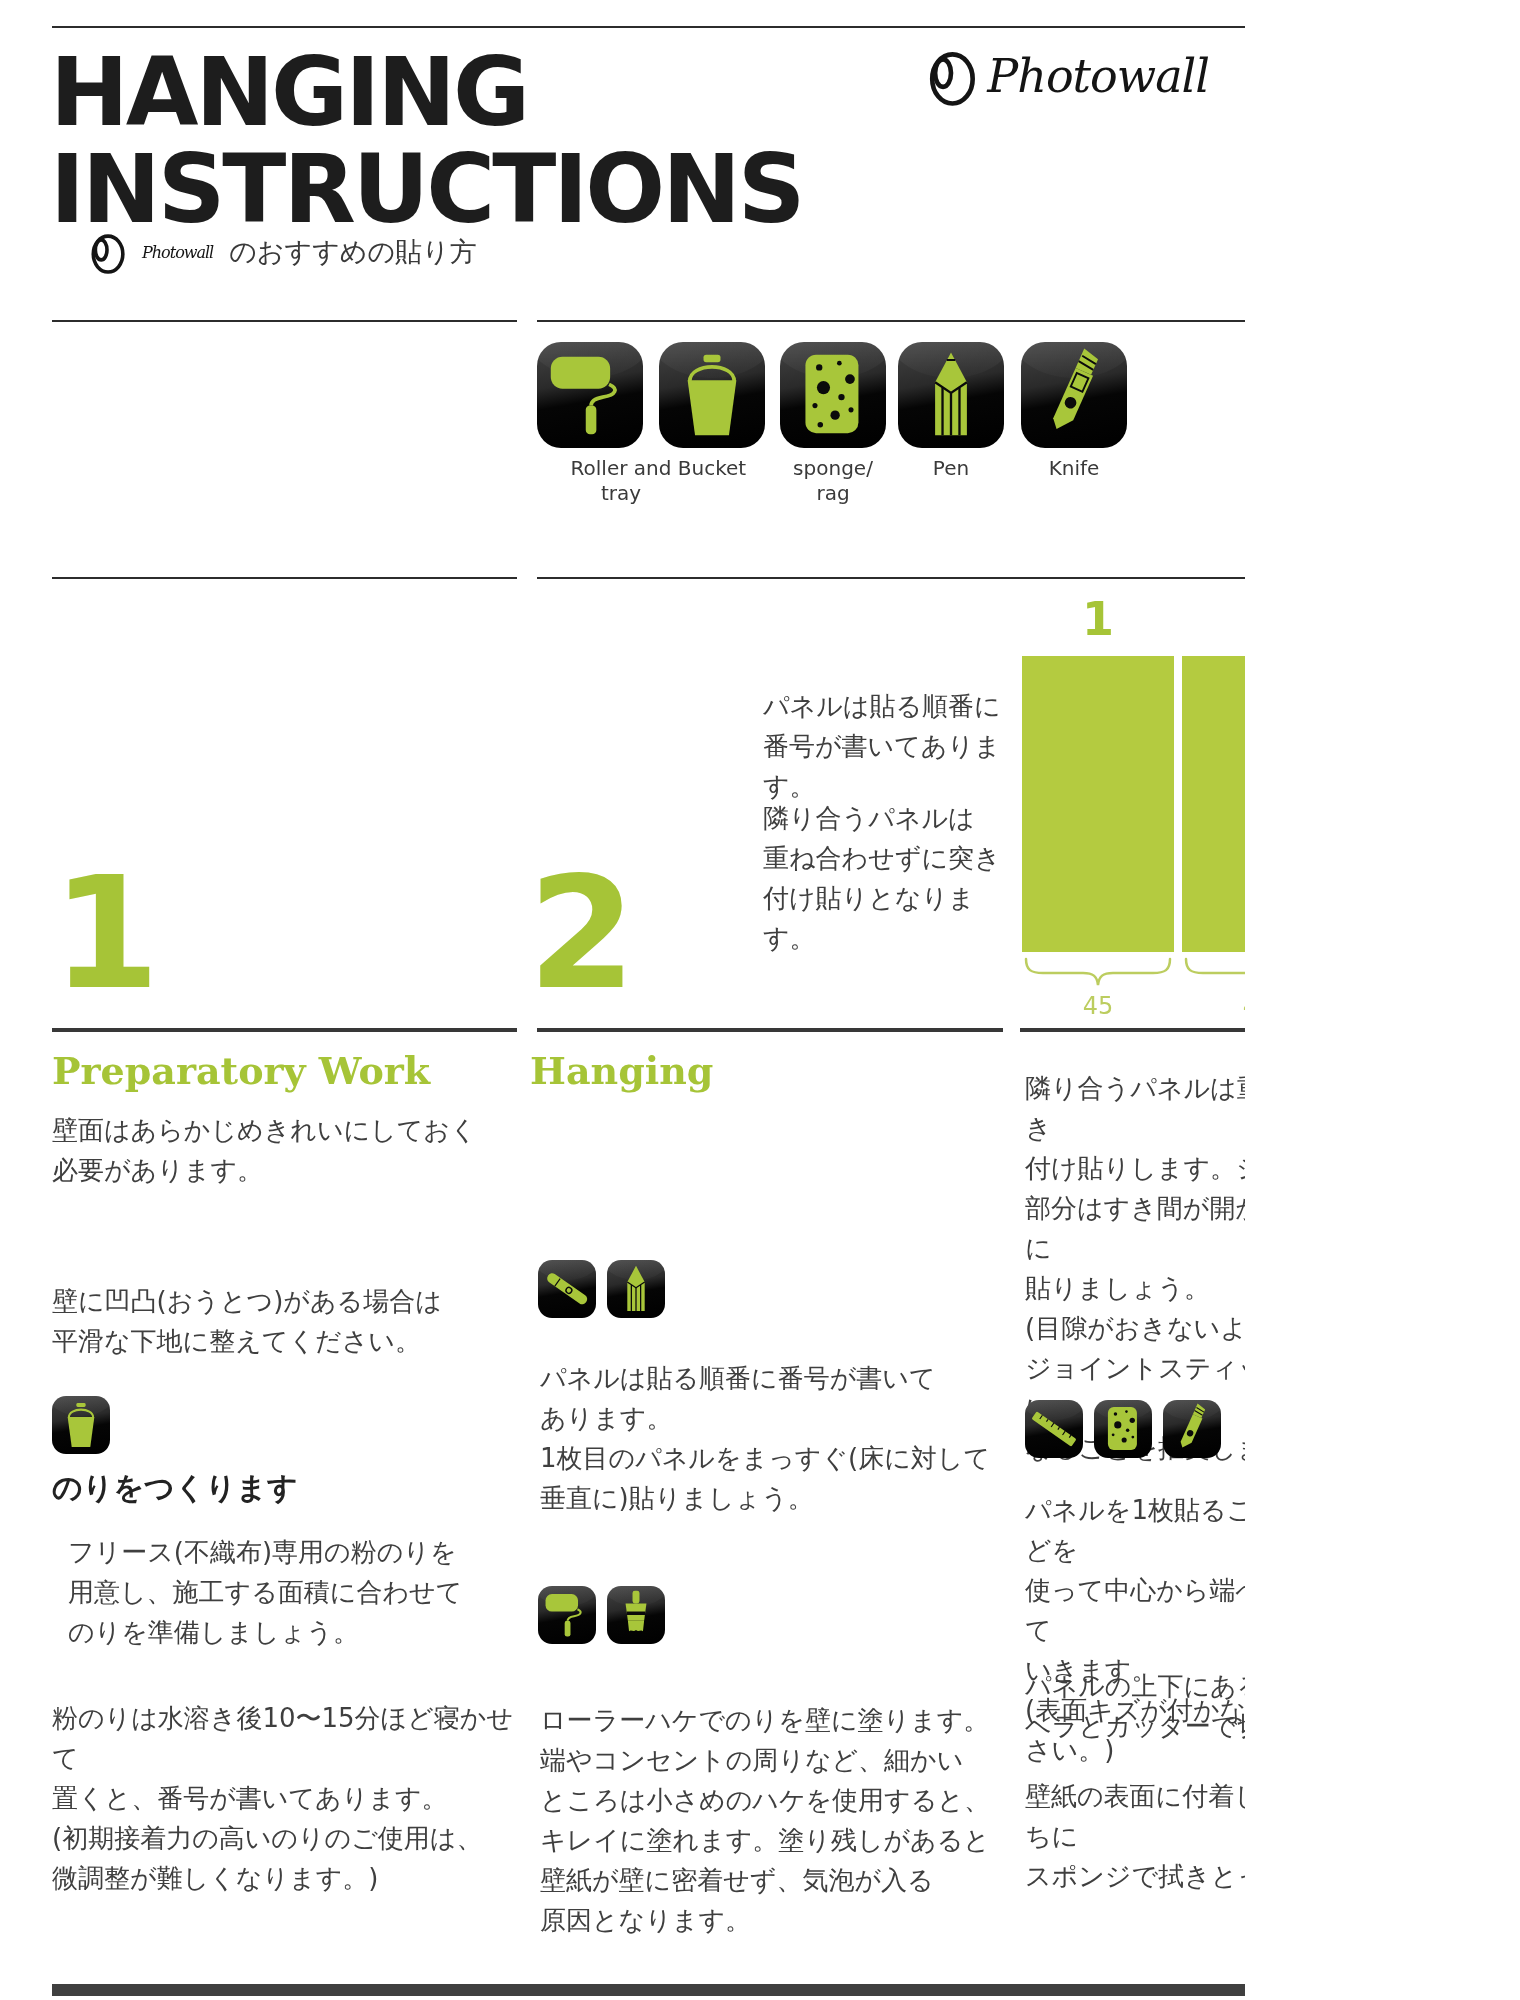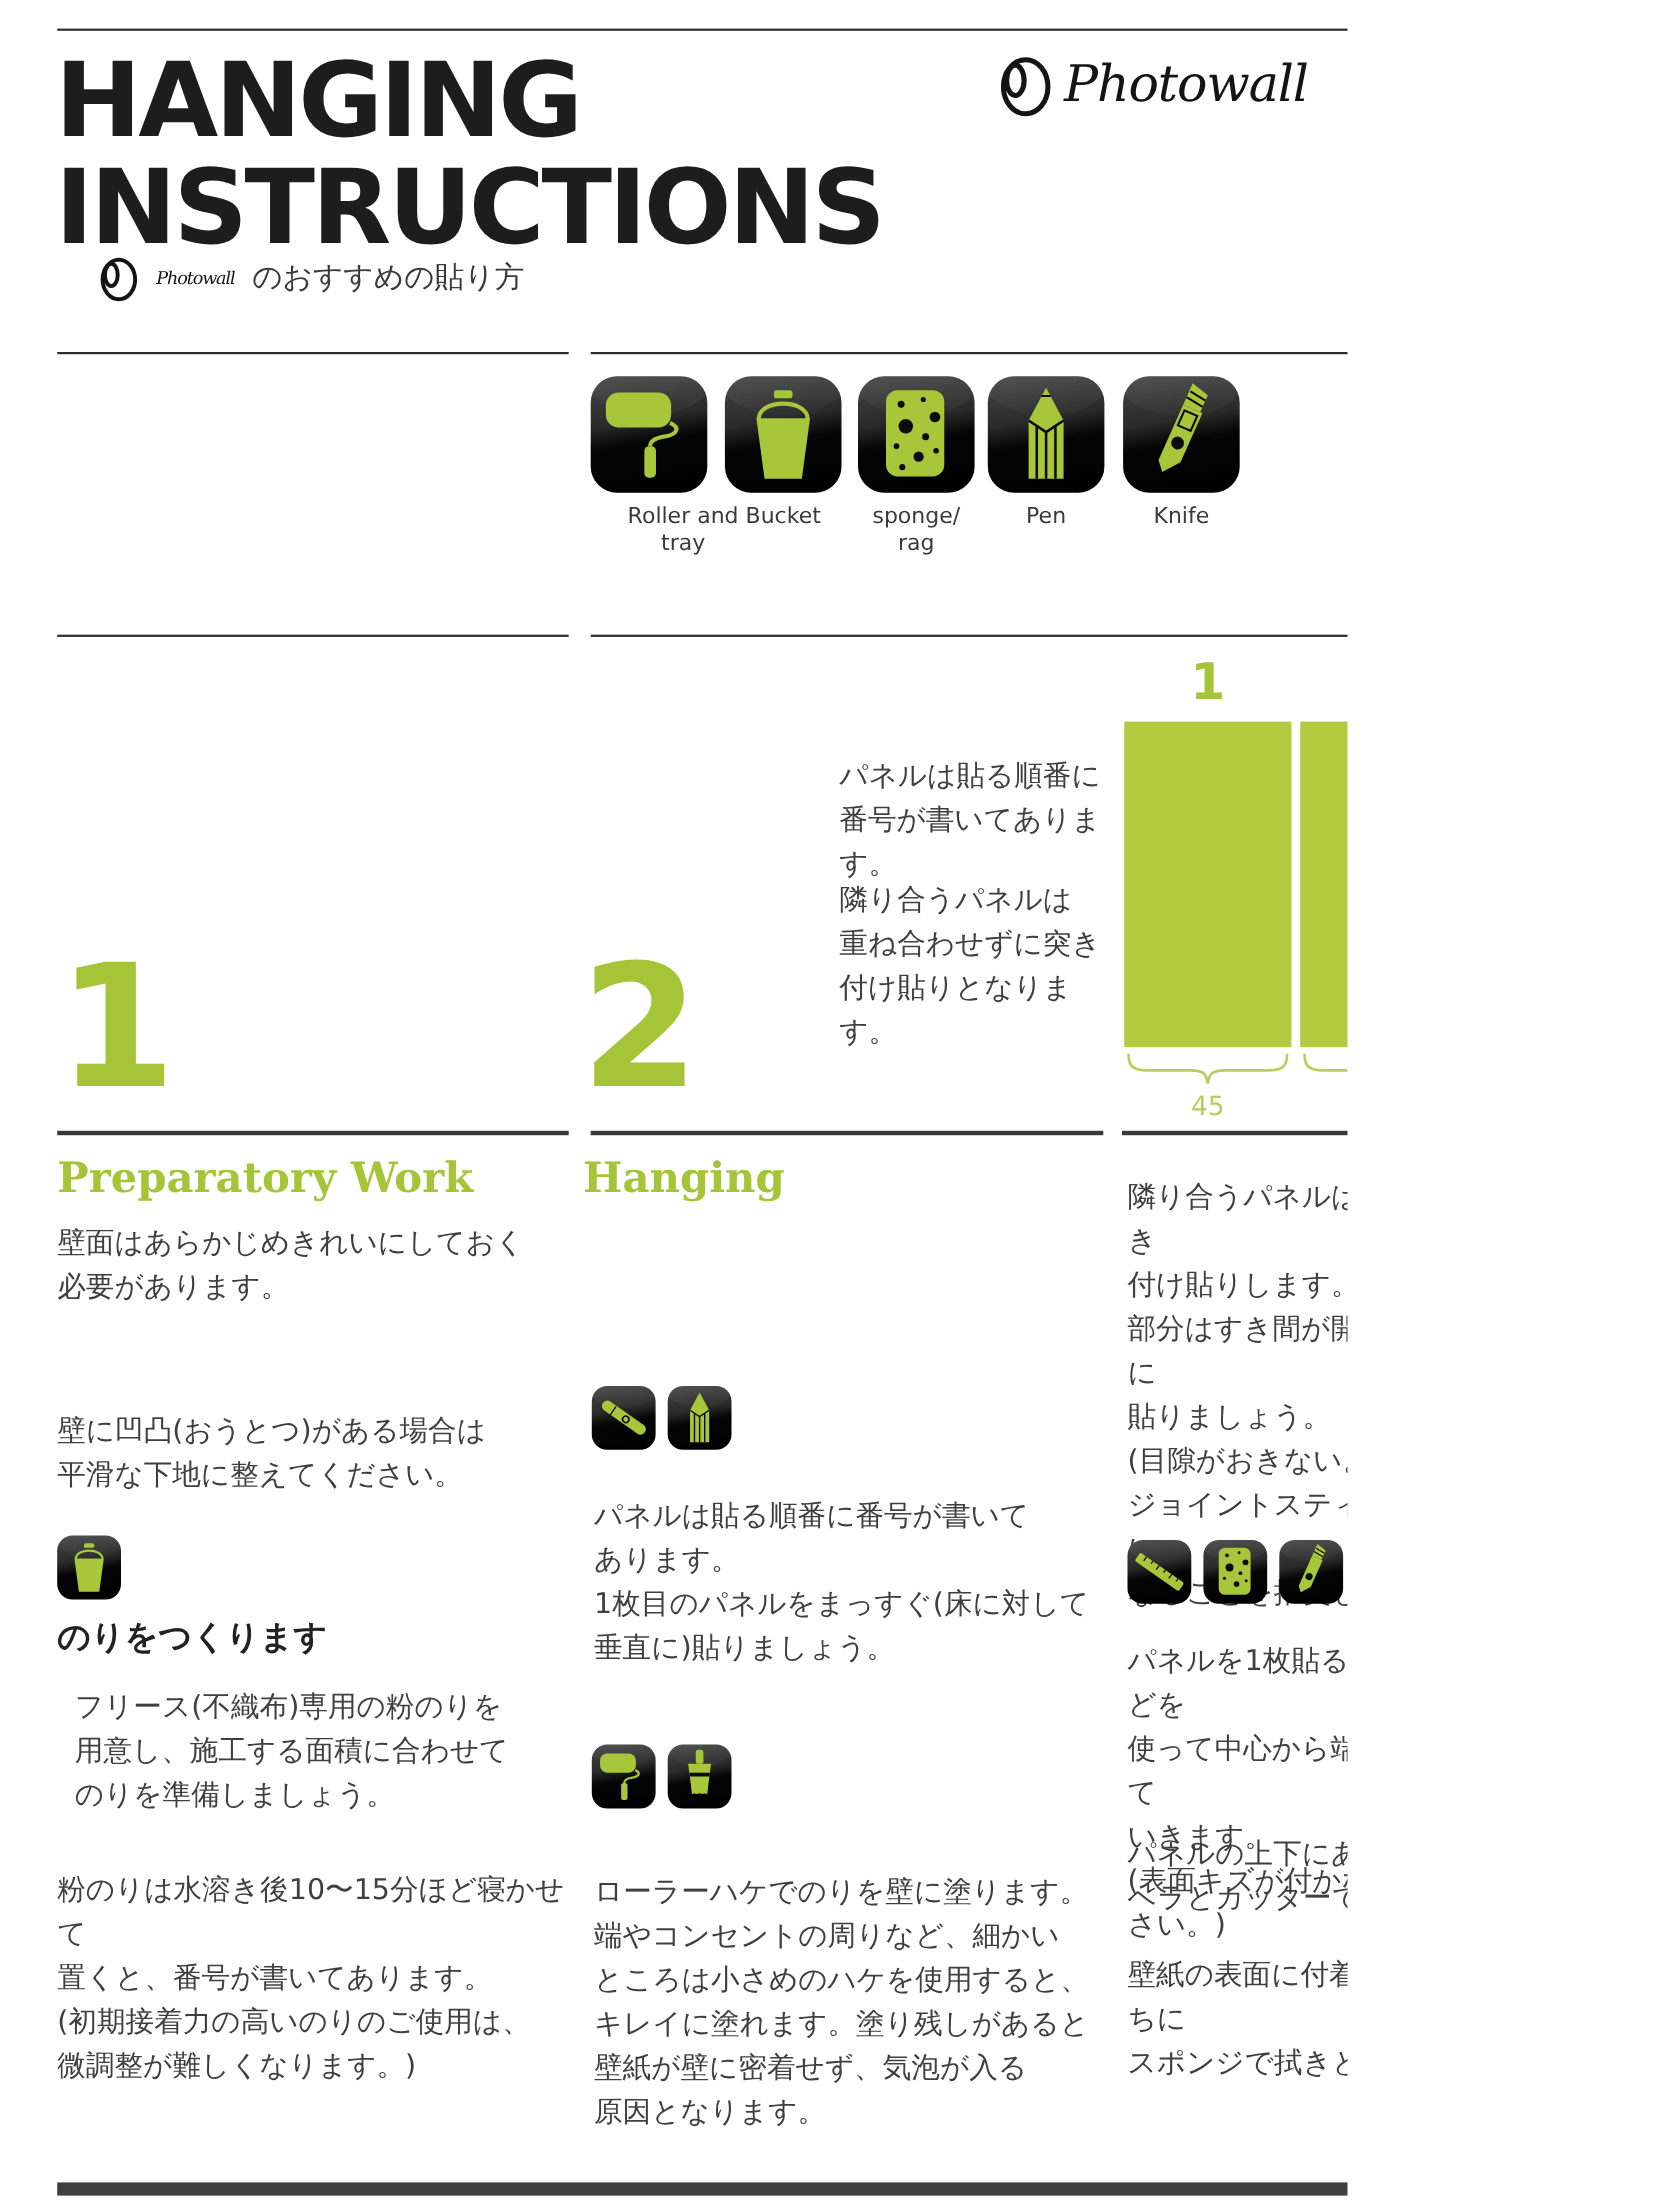--- a/index.html
+++ b/index.html
@@ -1,17 +1,17 @@
 <!DOCTYPE html>
 <html><head>
 <meta charset="utf-8">
 <style>
   html,body{margin:0;padding:0;background:#ffffff;}
   .page{position:relative;width:1225px;height:2000px;background:#fff;overflow:hidden;
-        font-family:"DejaVu Sans",sans-serif;color:#3f3f3f;}
+        font-family:"DejaVu Sans",sans-serif;color:#3f3f3f;padding-left:20px;}
   .abs{position:absolute;}
   .txt{white-space:pre-line;}
   .rule{position:absolute;background:#2c2c2c;height:2px;}
   .rule.thick{height:4px;background:#383838;}
   .bottombar{position:absolute;background:#3f3f3f;height:12px;}
   .title{position:absolute;left:50px;top:44px;font-size:94px;line-height:97px;font-weight:bold;
          color:#1d1d1d;letter-spacing:-3px;font-family:"DejaVu Sans",sans-serif;}
   .logo{display:flex;align-items:center;gap:10px;}
   .wordmark{font-family:"DejaVu Serif",serif;font-style:italic;font-weight:normal;color:#141414;letter-spacing:-1px;}
   .logo-lg .wordmark{font-size:46px;}

